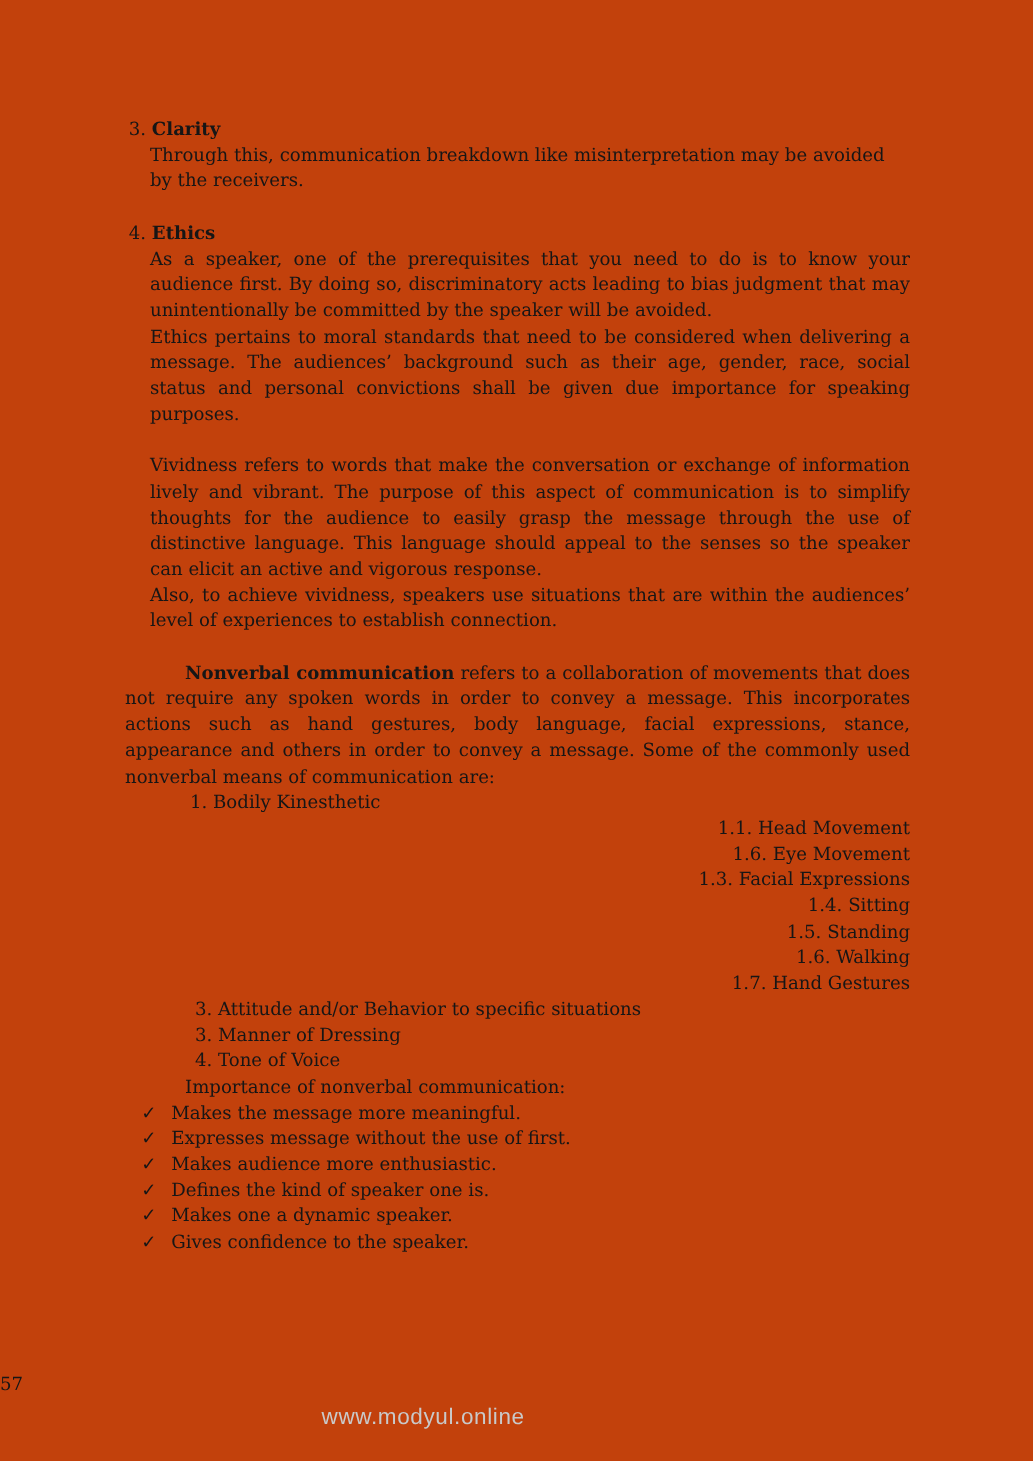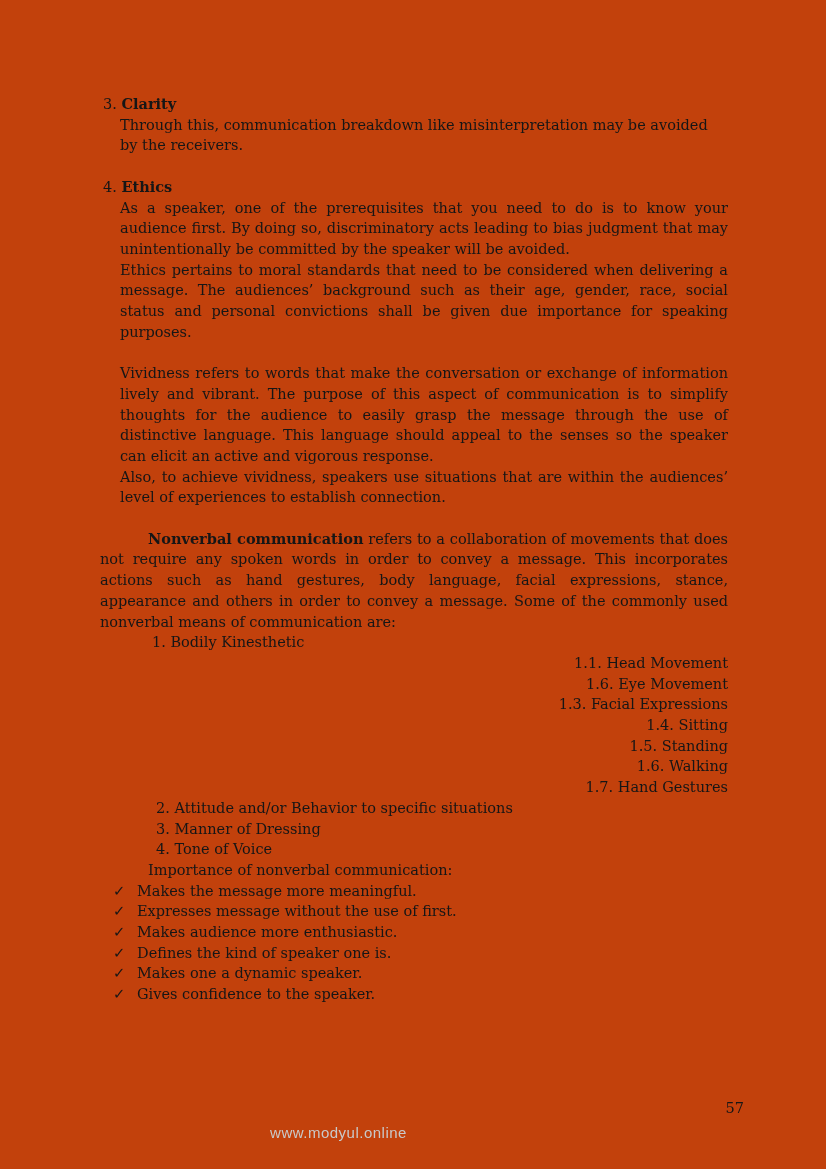--- a/index.html
+++ b/index.html
@@ -51,30 +51,30 @@
   .check-mark {
     position: absolute;
     left: 13px;
     top: 0;
   }
   .page-number {
     position: absolute;
     left: 0;
     top: 1098px;
     width: 744px;
-    text-align: right;
+    text-align: left;
   }
   .watermark {
     position: absolute;
     left: 0;
     top: 1123px;
     width: 677px;
     text-align: center;
     font-family: "Liberation Sans", sans-serif;
-    font-size: 15px;
+    font-size: 18px;
     letter-spacing: 0.5px;
     color: #c9c9c9;
   }
 </style>
 </head>
 <body>
 
 <div class="page">
   <div class="content">
 
@@ -97,21 +97,21 @@
     <p class="nonverbal"><span class="bold">Nonverbal communication</span> <span>refers to a collaboration of movements that does not require any spoken words in order to convey a message. This incorporates actions such as hand gestures, body language, facial expressions, stance, appearance and others in order to convey a message.  Some of the commonly used nonverbal means of communication are:</span></p>
 
     <div class="nv-item first">1. Bodily Kinesthetic</div>
     <div class="nv-sub">1.1. Head Movement</div>
     <div class="nv-sub">1.6. Eye Movement</div>
     <div class="nv-sub">1.3. Facial Expressions</div>
     <div class="nv-sub">1.4. Sitting</div>
     <div class="nv-sub">1.5. Standing</div>
     <div class="nv-sub">1.6. Walking</div>
     <div class="nv-sub">1.7. Hand Gestures</div>
-    <div class="nv-item">2. Attitude and/or Behavior to specific situations</div>
+    <div class="nv-item">3. Attitude and/or Behavior to specific situations</div>
     <div class="nv-item">3. Manner of Dressing</div>
     <div class="nv-item">4. Tone of Voice</div>
 
     <div class="importance">Importance of nonverbal communication:</div>
 
     <div class="check-row"><span class="check-mark">✓</span><span>Makes the message more meaningful.</span></div>
     <div class="check-row"><span class="check-mark">✓</span><span>Expresses message without the use of first.</span></div>
     <div class="check-row"><span class="check-mark">✓</span><span>Makes audience more enthusiastic.</span></div>
     <div class="check-row"><span class="check-mark">✓</span><span>Defines the kind of speaker one is.</span></div>
     <div class="check-row"><span class="check-mark">✓</span><span>Makes one a dynamic speaker.</span></div>

